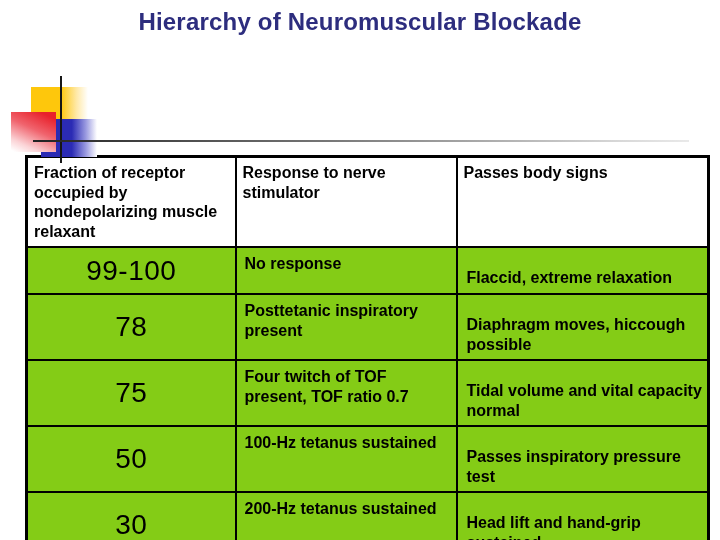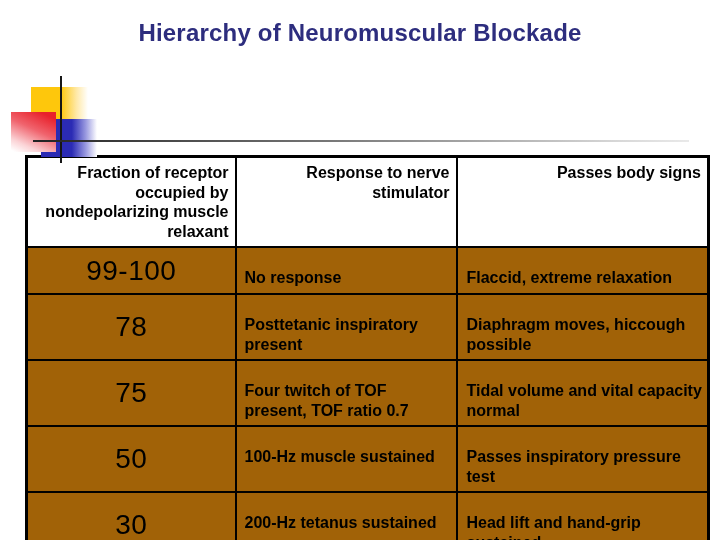--- a/index.html
+++ b/index.html
@@ -12,21 +12,21 @@
     width: 720px;
     height: 540px;
     overflow: hidden;
     font-family: "Liberation Sans", sans-serif;
     color: #000;
   }
 
   
   .slide-title {
     position: absolute;
-    top: 19px;
+    top: 8px;
     left: 0;
     width: 720px;
     margin: 0;
     text-align: center;
     font-size: 24px;
     font-weight: bold;
     letter-spacing: 0.2px;
     color: var(--title-color, #2d2d7e);
   }
 
@@ -69,40 +69,40 @@
     border: 2px solid var(--table-border, #000000);
   }
   table.blockade { border-width: 3px; }
 
   table.blockade thead tr { height: 84px; }
   table.blockade tbody tr { height: 47px; }
 
   th {
     font-size: 16px;
     font-weight: bold;
-    text-align: right;
+    text-align: left;
     vertical-align: top;
     padding: 5px 6px;
     line-height: 1.22;
   }
-  td { background: #a16207; }
+  td { background: #84cc16; }
   td.fraction {
     font-size: 28px;
     font-weight: normal;
     text-align: center;
     vertical-align: middle;
     padding: 0 4px;
     letter-spacing: 0.5px;
   }
   td.response, td.signs {
     font-size: 16px;
     font-weight: bold;
     text-align: left;
     vertical-align: top;
-    padding: 20px 6px 4px 8px;
+    padding: 6px 6px 4px 8px;
     line-height: 1.25;
   }
   td.signs { padding: 20px 4px 4px 9px; }
 </style>
 </head>
 <body>
 
 <div class="deco">
   <div class="sq sq-yellow"></div>
   <div class="sq sq-blue"></div>
@@ -141,21 +141,21 @@
 
 
   <tr>
     <td class="fraction">75</td>
     <td class="response">Four twitch of TOF present, TOF ratio 0.7</td>
     <td class="signs">Tidal volume and vital capacity normal</td>
   </tr>
 
   <tr>
     <td class="fraction">50</td>
-    <td class="response">100-Hz muscle sustained</td>
+    <td class="response">100-Hz tetanus sustained</td>
     <td class="signs">Passes inspiratory pressure test</td>
   </tr>
 
   <tr>
     <td class="fraction">30</td>
     <td class="response">200-Hz tetanus sustained</td>
     <td class="signs">Head lift and hand-grip sustained</td>
   </tr>
 </tbody>
 </table>

